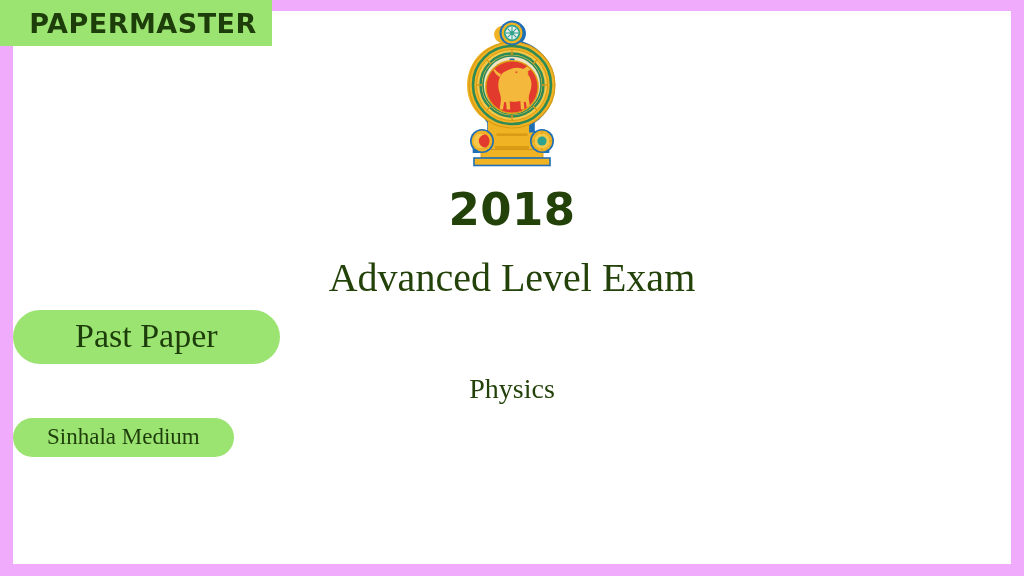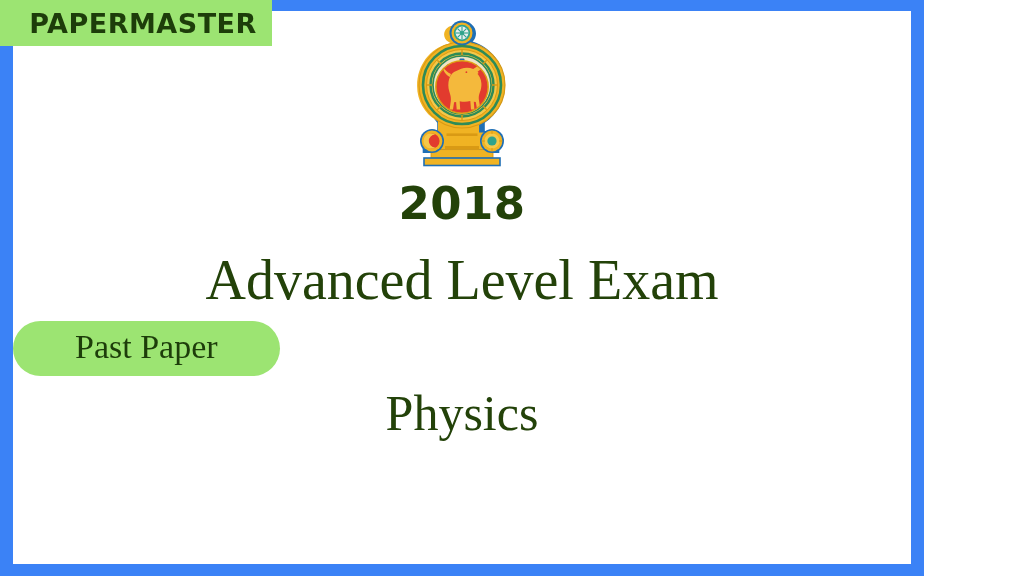--- a/index.html
+++ b/index.html
@@ -10,24 +10,24 @@
   body {
     width: 1024px;
     height: 576px;
     font-family: "Liberation Serif", "DejaVu Serif", serif;
     overflow: hidden;
   }
 
   
   #page {
     position: relative;
-    width: 924px;
+    width: 1024px;
     height: 576px;
     box-sizing: border-box;
-    background: #3b82f6;      
+    background: #f0abfc;      
     padding: 11px 13px 12px 13px;
   }
   #canvas {
     position: relative;
     width: 100%;
     height: 100%;
     background: #ffffff;
     box-sizing: border-box;
   }
 
@@ -76,27 +76,27 @@
     top: 160px;
     text-align: center;
   }
 
   .year {
     font-family: "DejaVu Sans", "Liberation Sans", sans-serif;
     font-weight: 700;
     font-size: 45px;
     line-height: 1.0;
     color: #234209;
-    margin: 10px;
+    margin: 16px;
     letter-spacing: 0.5px;
   }
 
   .exam-title {
     font-family: "Liberation Serif", "DejaVu Serif", serif;
-    font-size: 56px;
+    font-size: 40px;
     line-height: 1.08;
     color: #234209;
     margin: 24px 0 0 0;
     font-weight: 400;
   }
 
   .pill-row {
     display: flex;
     justify-content: flex-start;
   }
@@ -127,21 +127,21 @@
     font-family: "DejaVu Sans", "Liberation Sans", sans-serif;
     font-weight: 700;
     font-size: 35px;
     line-height: 1.1;
     color: #234209;
     margin: 14px 0 0 0;
   }
 
   .subject-en {
     font-family: "Liberation Serif", "DejaVu Serif", serif;
-    font-size: 50px;
+    font-size: 28px;
     line-height: 1.1;
     color: #234209;
     margin: 10px 0 0 0;
     font-weight: 400;
   }
 </style>
 </head>
 <body>
 
 <div id="page">
@@ -286,17 +286,20 @@
 
       <div class="exam-title">Advanced Level Exam</div>
 
       <div class="pill-row">
         <span class="pill pill-large">Past Paper</span>
       </div>
 
 
       <div class="subject-en">Physics</div>
 
+      <div class="pill-row">
+        <span class="pill pill-small">Sinhala Medium</span>
+      </div>
 
     </div>
 
   </div>
 </div>
 
 </body></html>

